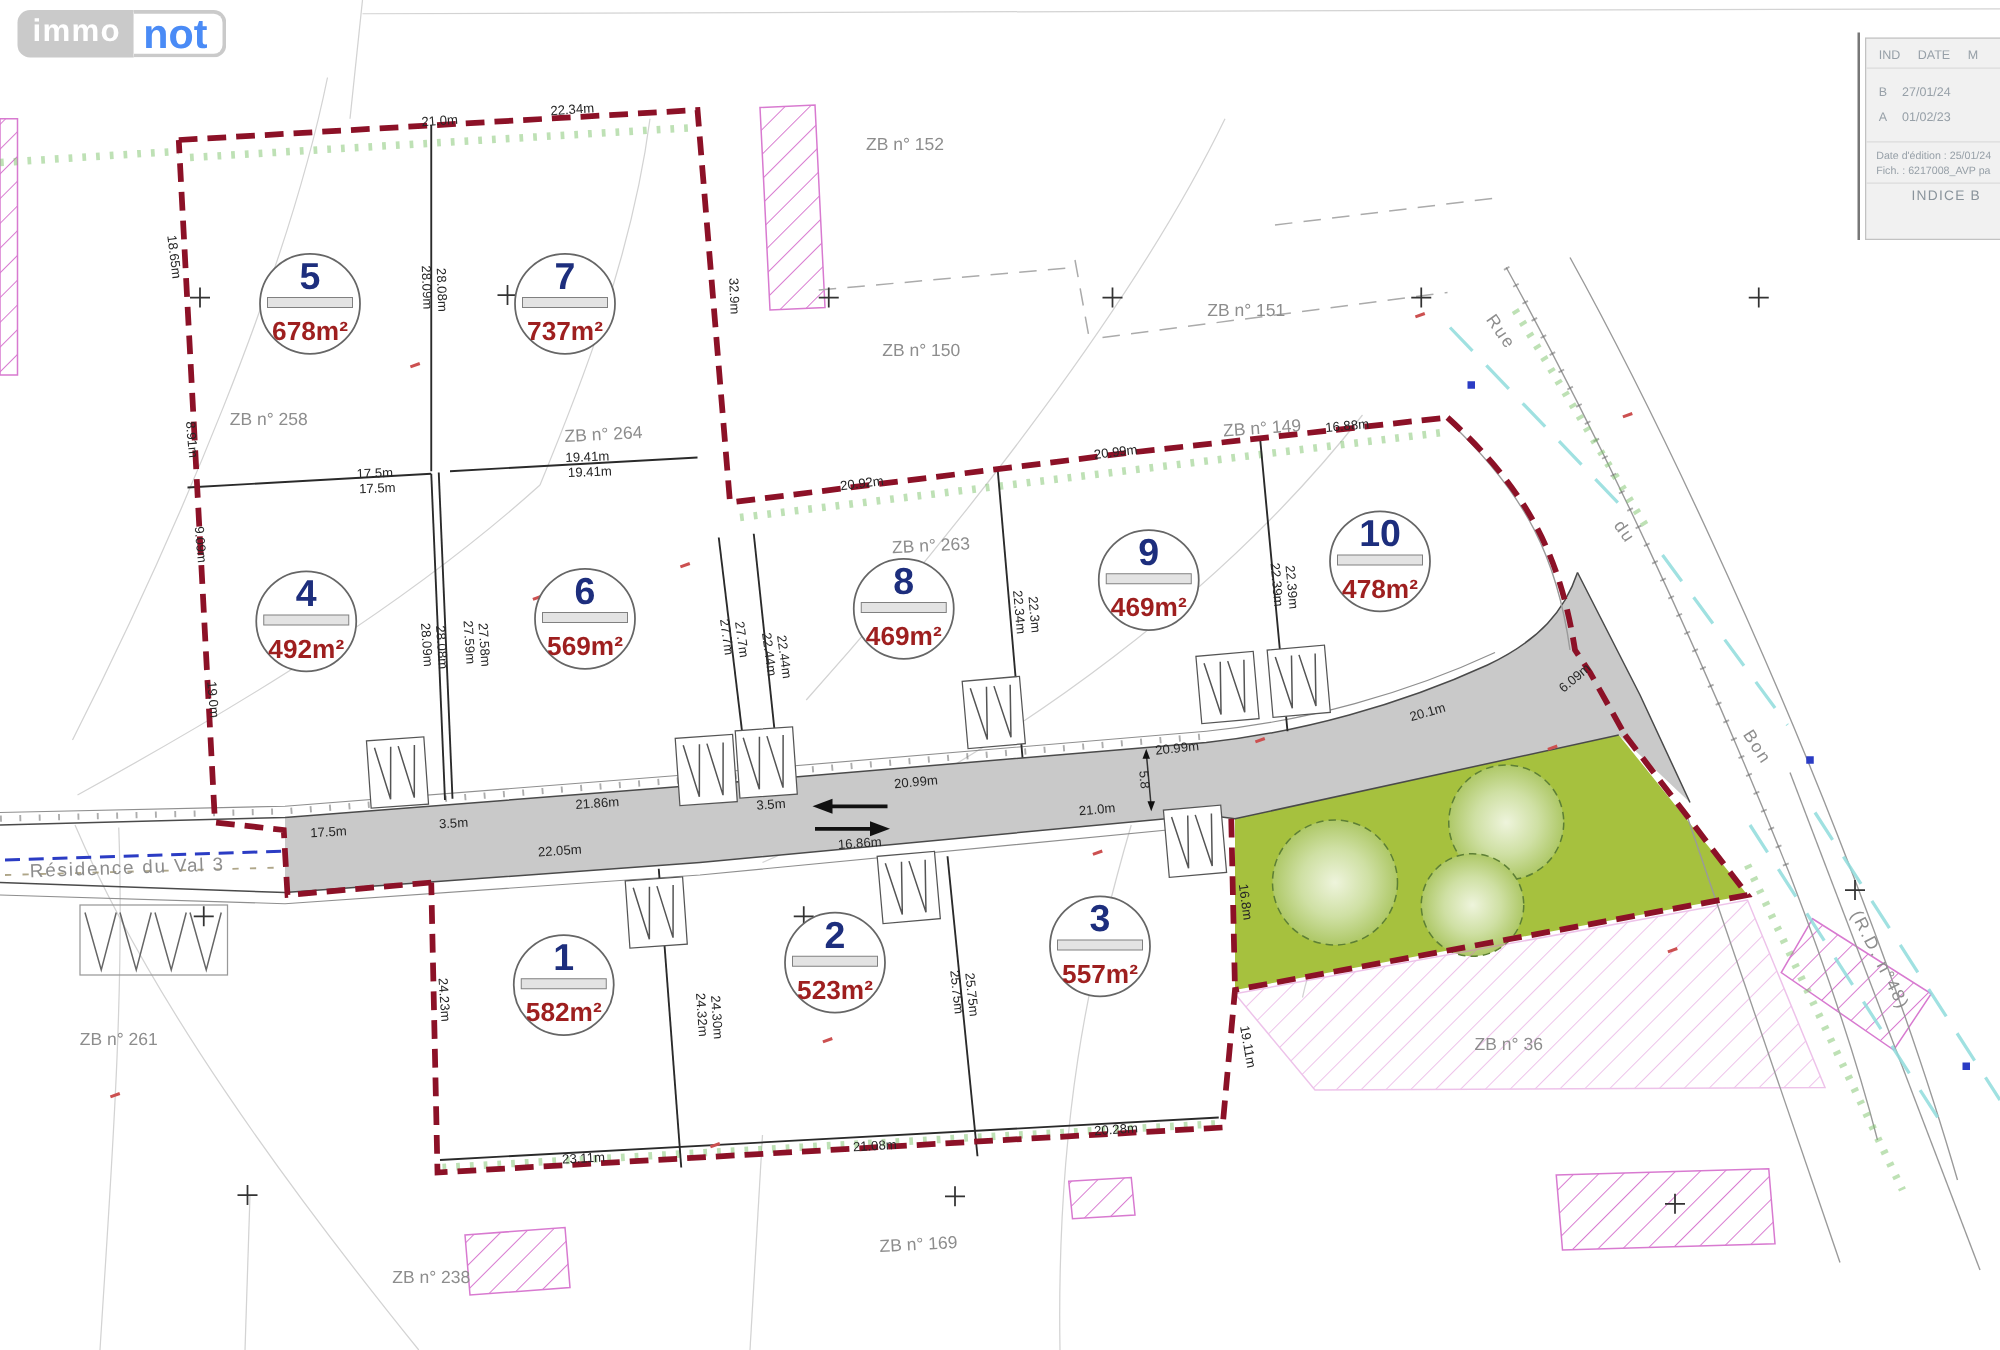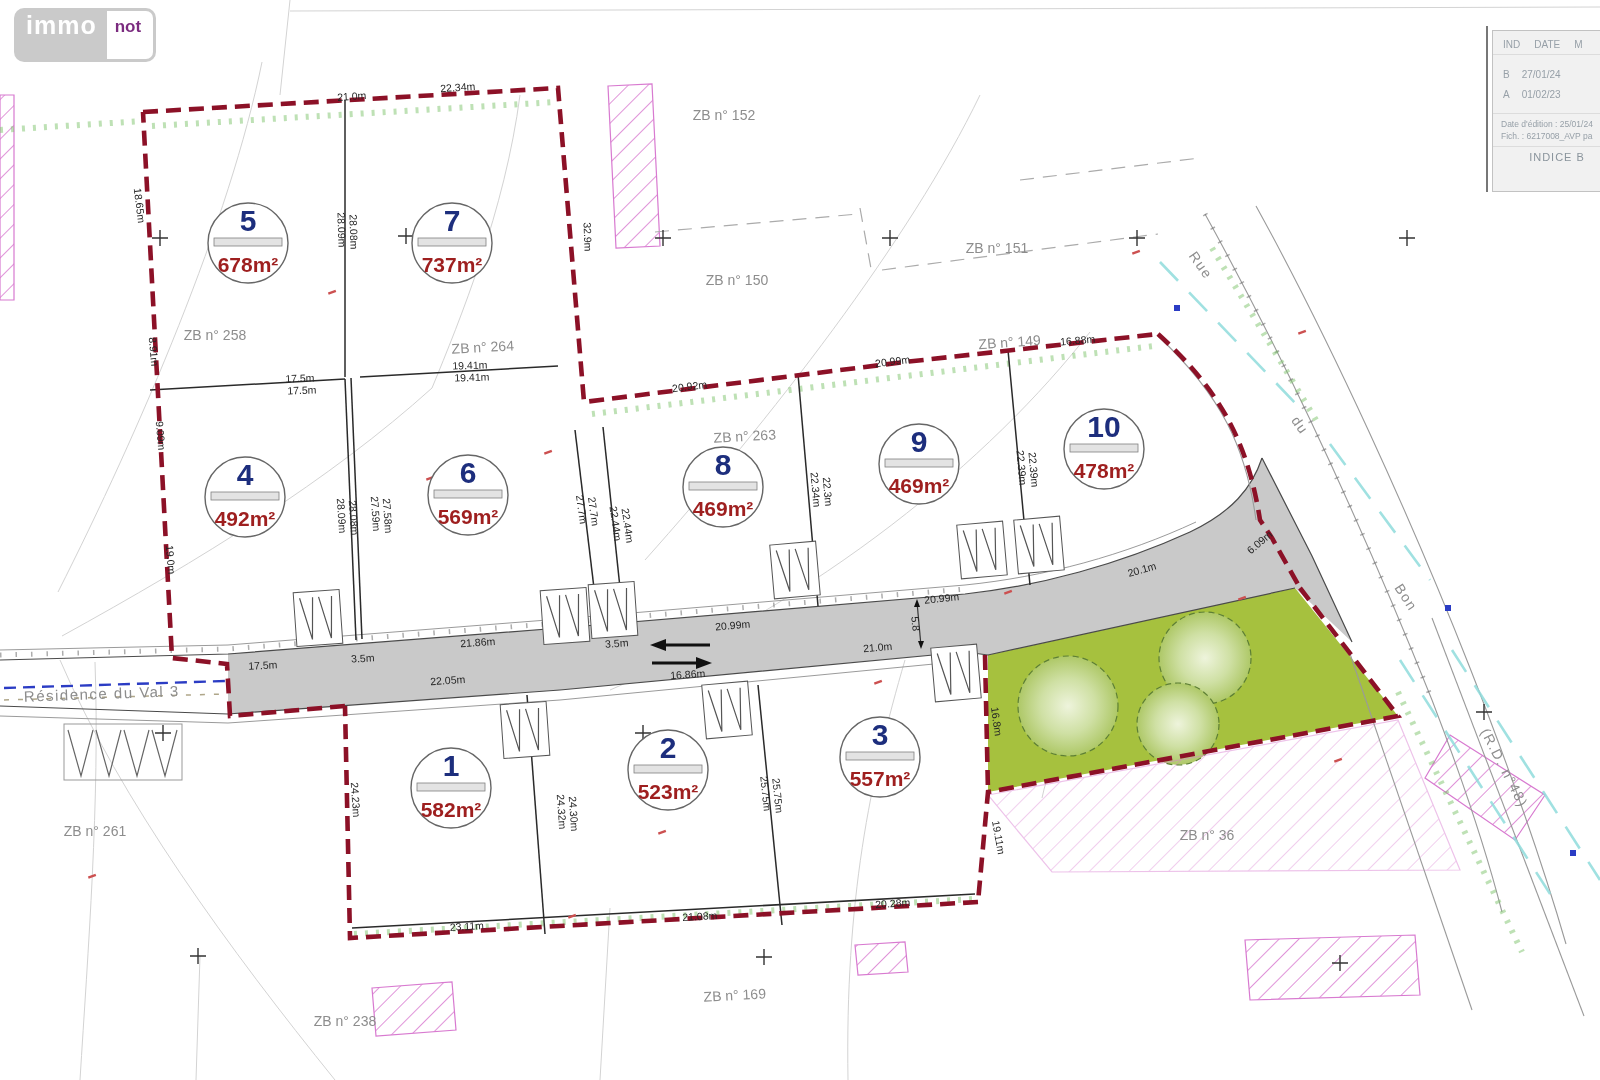--- a/index.html
+++ b/index.html
@@ -16,24 +16,24 @@
   .maroon{fill:none;stroke:var(--maroon);stroke-width:4.6;stroke-dasharray:15 8;}
   .lotline{fill:none;stroke:var(--line);stroke-width:1.5;}
   .greenhatch{fill:none;stroke:var(--greenhatch);stroke-width:6;stroke-dasharray:3 8;opacity:.5;}
   .cyan{fill:none;stroke:var(--cyan);stroke-width:2.6;stroke-dasharray:26 16;opacity:.85;}
   .bluedash{fill:none;stroke:var(--blue);stroke-width:2.4;stroke-dasharray:12 7;}
   .darkdash{fill:none;stroke:#7a6a3a;stroke-width:1.5;stroke-dasharray:5 9;opacity:.6;}
   .hatchline{stroke:var(--pink);stroke-width:1.6;}
   .hatchshape{fill:url(#hatchPink);stroke:var(--pink);stroke-width:1.2;}
   .treestroke{stroke:#5d7f35;stroke-width:1.2;fill:url(#treeGrad);stroke-dasharray:6 4;}
   
-  #logo{position:absolute;left:14px;top:8px;display:flex;height:54px;opacity:.92;}
+  #logo{position:absolute;left:14px;top:8px;display:flex;height:38px;opacity:.92;}
   #logo .immo{background:#c6c6c6;color:#fff;font-weight:bold;font-size:25px;
     padding:3px 10px 0 12px;border-radius:10px 0 0 10px;letter-spacing:1px;}
-  #logo .not{background:#fff;color:#701a75;font-weight:bold;font-size:17px;
+  #logo .not{background:#fff;color:#3b82f6;font-weight:bold;font-size:33px;
     padding:0px 12px 0 8px;border:3px solid #c6c6c6;border-left:none;
     border-radius:0 10px 10px 0;line-height:32px;}
   
   #tblock-line{position:absolute;left:1486px;top:26px;width:2px;height:166px;background:#777;}
   #tblock{position:absolute;left:1492px;top:30px;width:128px;height:160px;
     background:#f1f1f1;border:1px solid #c2c2c2;color:#97a0a8;font-size:10px;overflow:hidden;}
   #tblock .hrow{display:flex;gap:14px;padding:8px 0 4px 10px;border-bottom:1px solid #dcdcdc;}
   #tblock .rows{padding:14px 0 4px 10px;}
   #tblock .rrow{display:flex;gap:12px;margin-bottom:9px;}
   #tblock .meta{border-top:1px solid #dcdcdc;padding:4px 0 0 8px;font-size:8.5px;line-height:12px;white-space:nowrap;}

